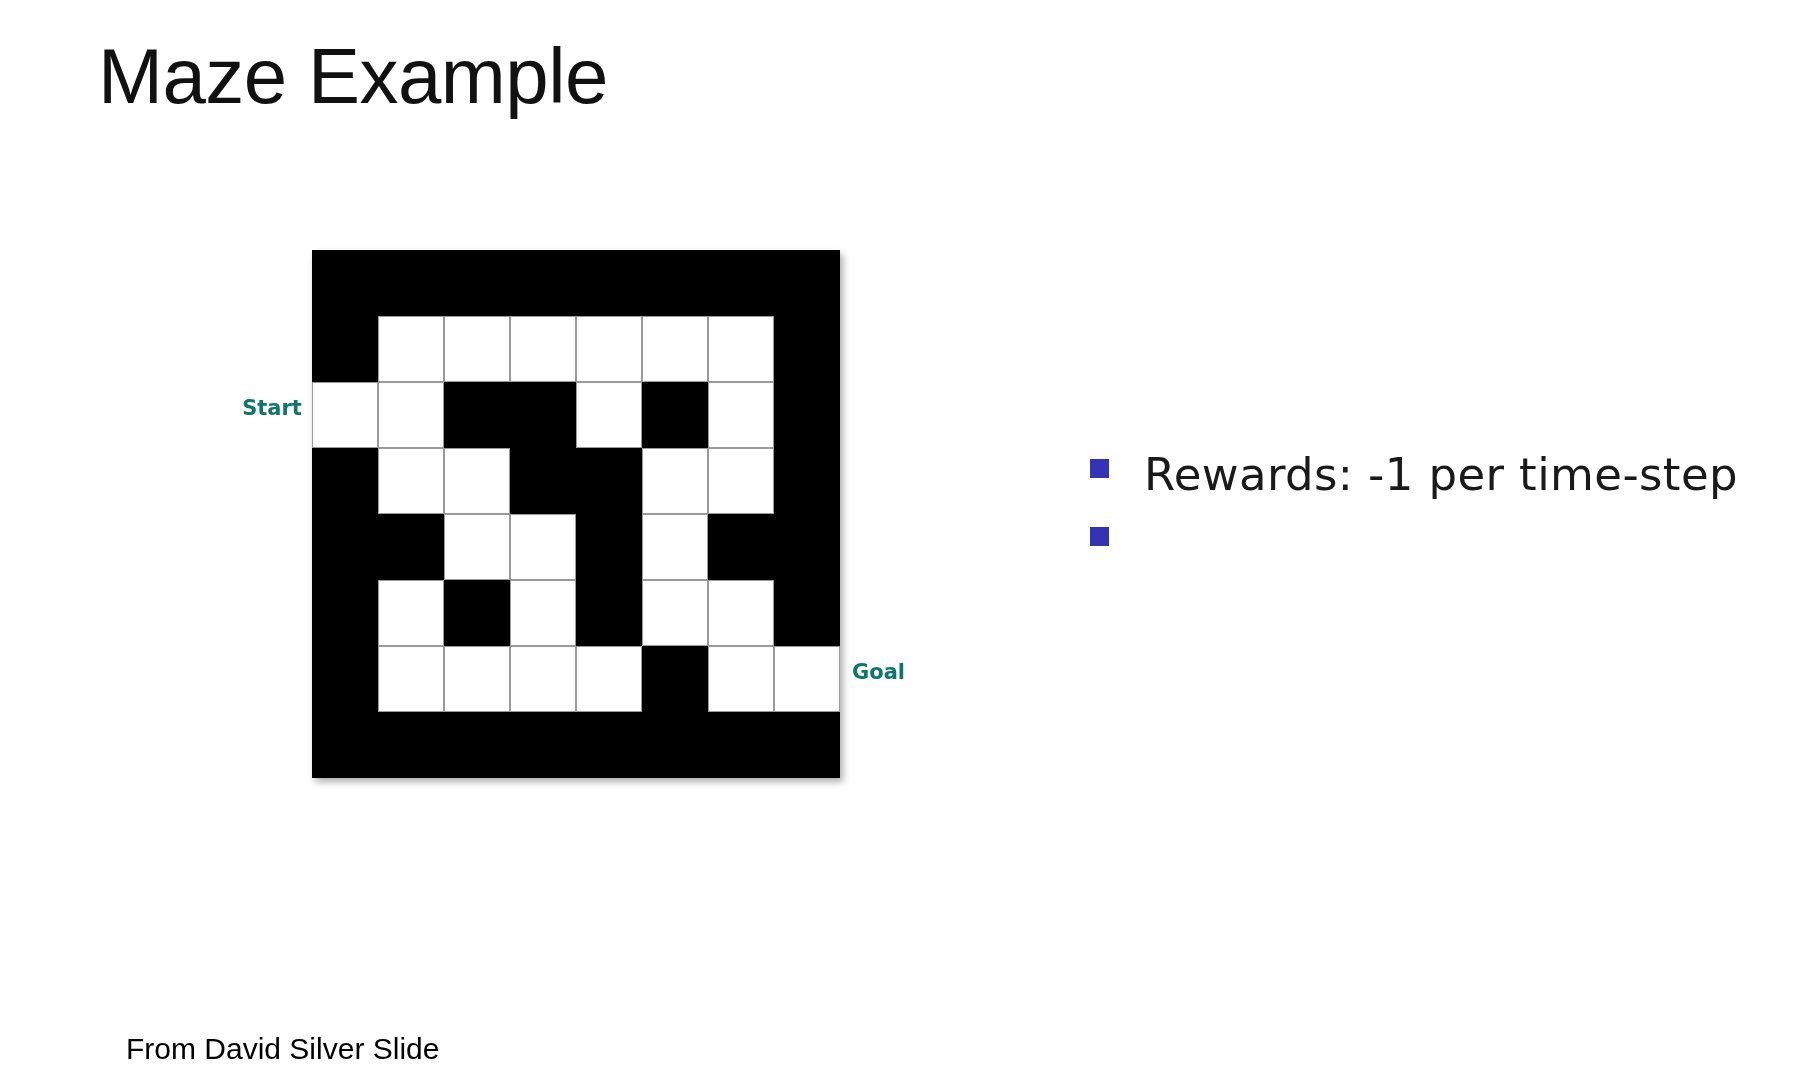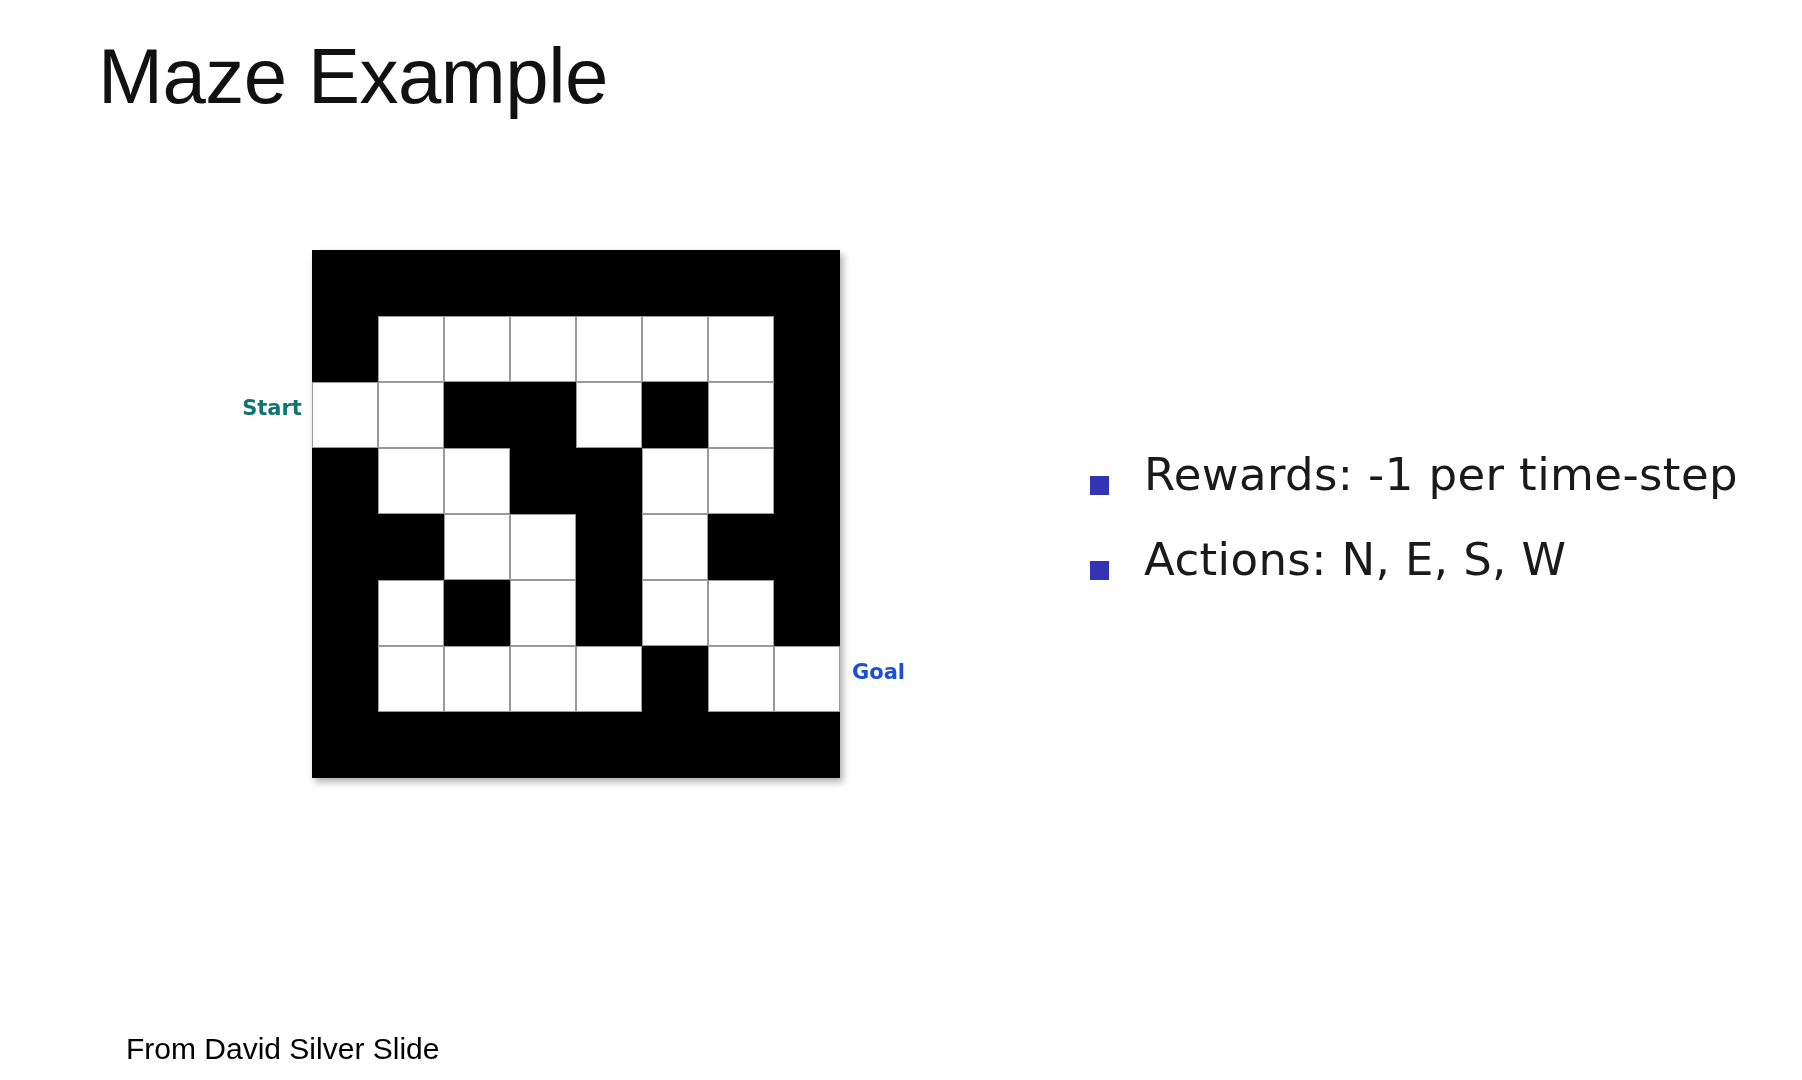--- a/index.html
+++ b/index.html
@@ -74,35 +74,35 @@
     font-size: 21px;
     color: #0f766e;
     font-family: "DejaVu Sans", sans-serif;
     font-weight: 600;
   }
   #goal-label {
     position: absolute;
     left: 612px;
     top: 410px;
     font-size: 21px;
-    color: #1d4ed8;
+    color: #0f766e;
     font-family: "DejaVu Sans", sans-serif;
     font-weight: 600;
   }
 
   
   #bullet-list {
     position: absolute;
     left: 1090px;
     top: 448px;
     width: 640px;
   }
   .bullet-row {
     display: flex;
-    align-items: flex-end;
+    align-items: center;
     margin-bottom: 32px;
     white-space: nowrap;
   }
   .bullet-marker {
     width: 19px;
     height: 19px;
     flex: 0 0 19px;
     background: #3333b3;
     margin-right: 35px;
     position: relative;
@@ -206,17 +206,16 @@
   <div id="goal-label">Goal</div>
 </div>
 
 <div id="bullet-list">
     <div class="bullet-row">
       <span class="bullet-marker" style="background: rgb(51, 51, 179);"></span>
       <span class="bullet-text">Rewards:  -1 per time-step</span>
     </div>
     <div class="bullet-row">
       <span class="bullet-marker" style="background: rgb(51, 51, 179);"></span>
-      <span class="bullet-text">Actions:  N, E, S, W</span>
     </div>
   </div>
 
 <div id="footer-note">From David Silver Slide</div>
 
 </body></html>

